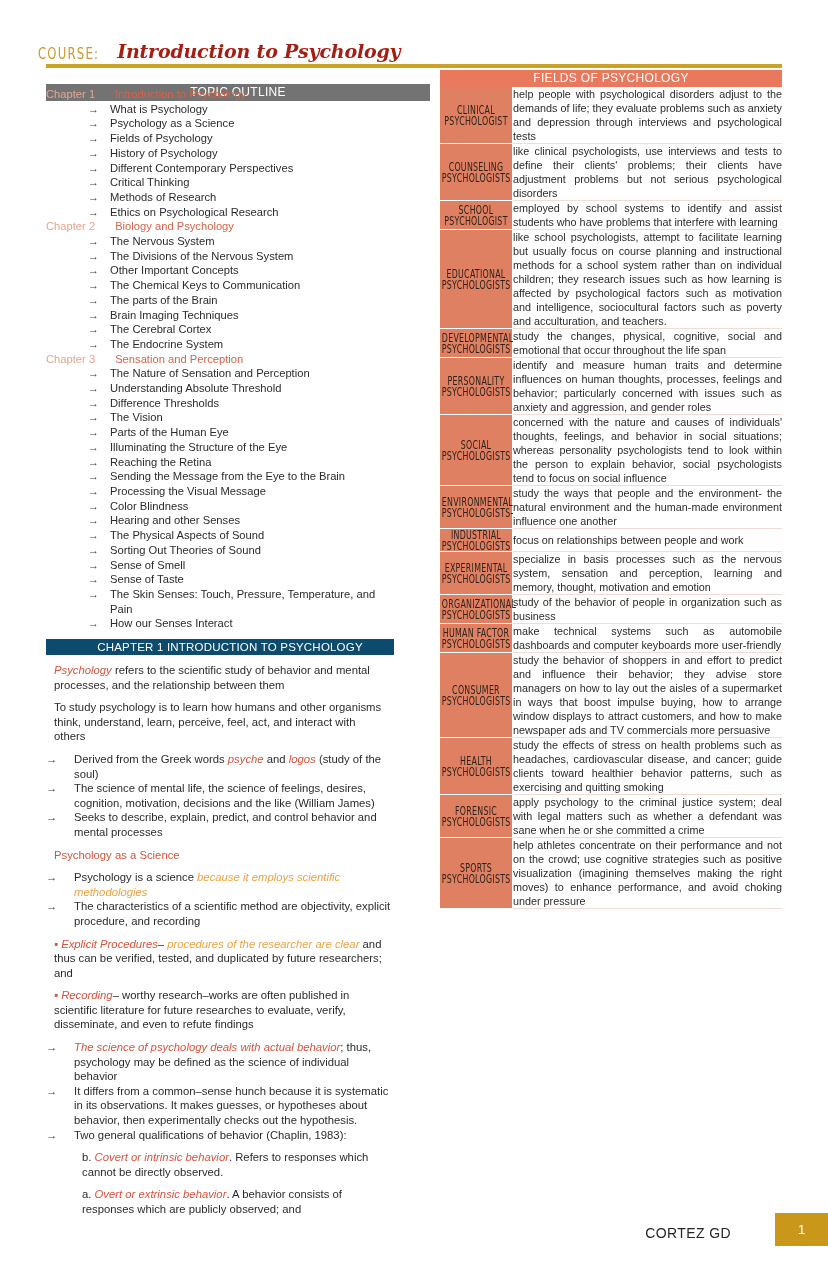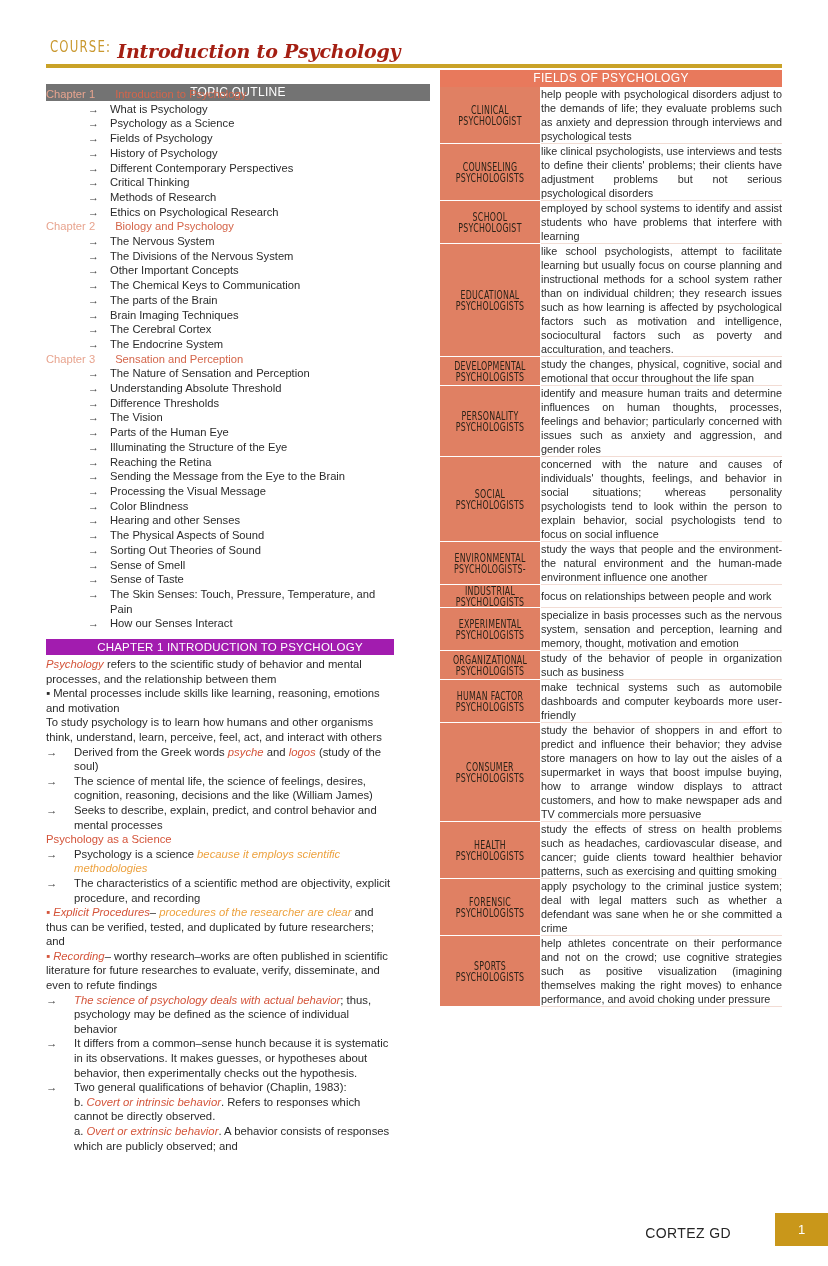--- a/index.html
+++ b/index.html
@@ -20,25 +20,25 @@
   #page {
     position: absolute;
     inset: 0;
     width: 828px;
     height: 1266px;
   }
 
   
   .course-line {
     position: absolute;
-    left: 50px;
+    left: 38px;
     top: 40px;
     display: flex;
-    align-items: flex-start;
-    gap: 6px;
+    align-items: flex-end;
+    gap: 18px;
     white-space: nowrap;
   }
   .course-label {
     font-family: "DejaVu Sans Condensed", "Liberation Sans", sans-serif;
     font-size: 13px;
     letter-spacing: 1.2px;
     color: #c9982f;
     font-weight: 400;
     transform: scaleY(1.15);
     transform-origin: bottom left;
@@ -119,37 +119,37 @@
     flex: 0 0 22px;
     color: #3a3a3a;
     font-size: 11px;
   }
 
   
   .section-band {
     margin-top: 8px;
     height: 16px;
     line-height: 16px;
-    background: #a21caf;
+    background: #0c4a6e;
     color: #ffffff;
     text-align: center;
     font-size: 11.5px;
     letter-spacing: 0.2px;
     padding-left: 20px;
   }
 
   
   .prose {
     margin-top: 2px;
     font-size: 11.3px;
     line-height: 14.6px;
     color: #2b2b2b;
   }
   .prose p {
-    margin: 0;
+    margin: 8px;
   }
   .hang {
     display: flex;
     align-items: flex-start;
   }
   .hang .arw {
     flex: 0 0 28px;
     width: 28px;
     color: #3a3a3a;
   }
@@ -170,21 +170,21 @@
     top: 87px;
     width: 342px;
     border-collapse: collapse;
     table-layout: fixed;
   }
   #fields-table td {
     vertical-align: middle;
     padding: 0;
   }
   .f-label {
-    width: 100px;
+    width: 72px;
     background: #e08063;
     color: #2b2218;
     text-align: center;
     font-family: "DejaVu Sans Condensed", "Liberation Sans", sans-serif;
     font-size: 9.2px;
     line-height: 11px;
     letter-spacing: 0.3px;
     border-bottom: 1.5px solid #ffffff;
     padding: 3px 2px;
     transform-origin: center;
@@ -392,32 +392,31 @@
           <span>How our Senses Interact</span>
         </div>
     </div>
 
     <div class="section-band">CHAPTER 1 INTRODUCTION TO PSYCHOLOGY</div>
 
     <div class="prose">
 
       <p><span class="red ital">Psychology</span><span> refers to the scientific study of behavior and mental processes, and the relationship between them</span></p>
 
-      <p>▪ Mental processes include skills like learning, reasoning, emotions and motivation</p>
 
       <p>To study psychology is to learn how humans and other organisms think, understand, learn, perceive, feel, act, and interact with others</p>
 
       <div class="hang">
         <span class="arw">→</span>
         <span class="txt"><span>Derived from the Greek words </span><span class="red ital">psyche</span><span> and </span><span class="red ital">logos</span><span> (study of the soul)</span></span>
       </div>
 
       <div class="hang">
         <span class="arw">→</span>
-        <span class="txt">The science of mental life, the science of feelings, desires, cognition, reasoning, decisions and the like (William James)</span>
+        <span class="txt">The science of mental life, the science of feelings, desires, cognition, motivation, decisions and the like (William James)</span>
       </div>
 
       <div class="hang">
         <span class="arw">→</span>
         <span class="txt">Seeks to describe, explain, predict, and control behavior and mental processes</span>
       </div>
 
       <p class="red">Psychology as a Science</p>
 
       <div class="hang">

